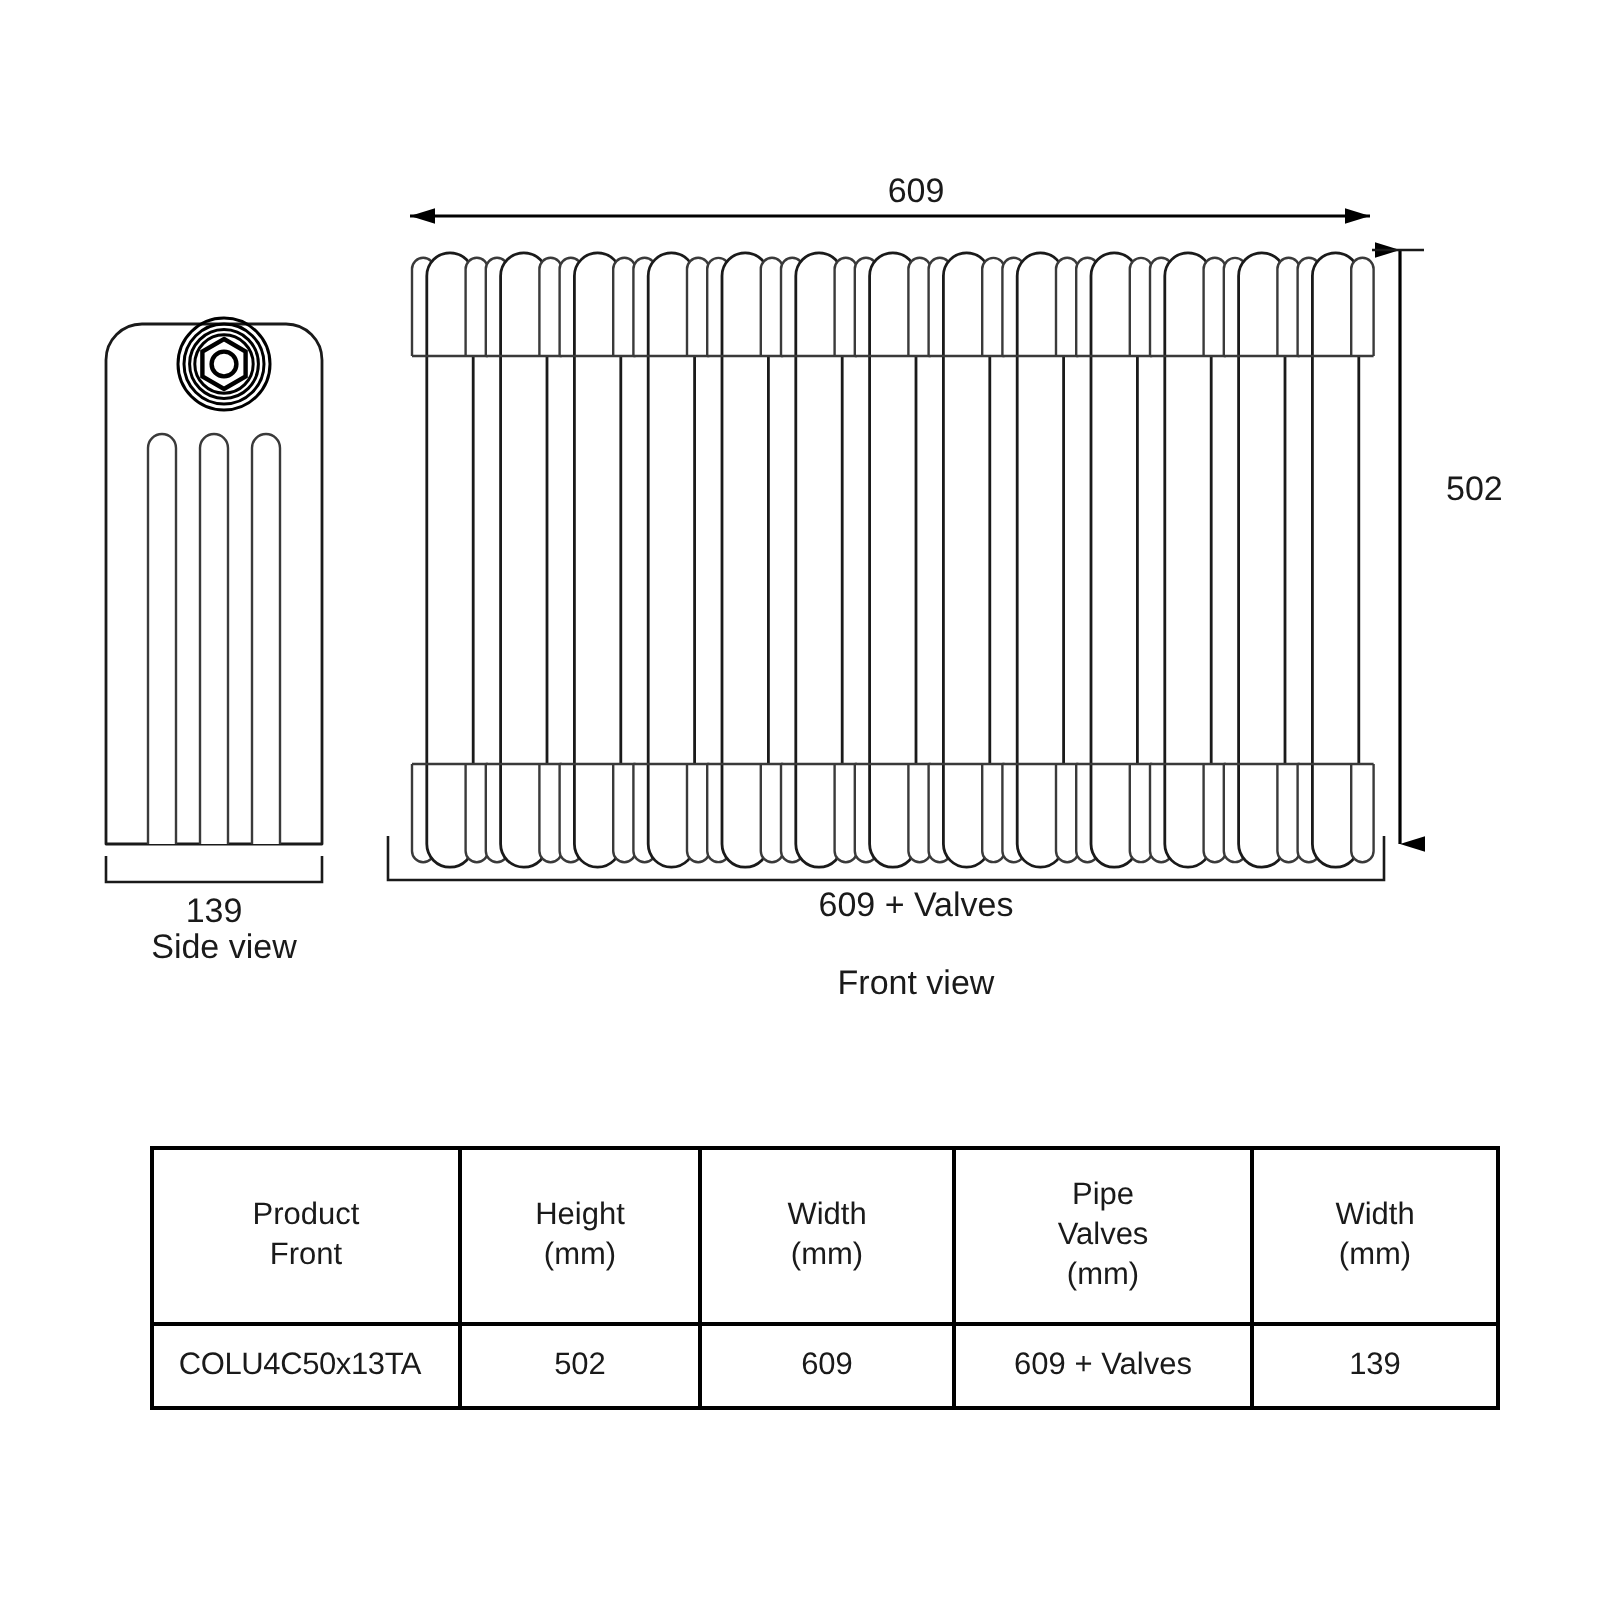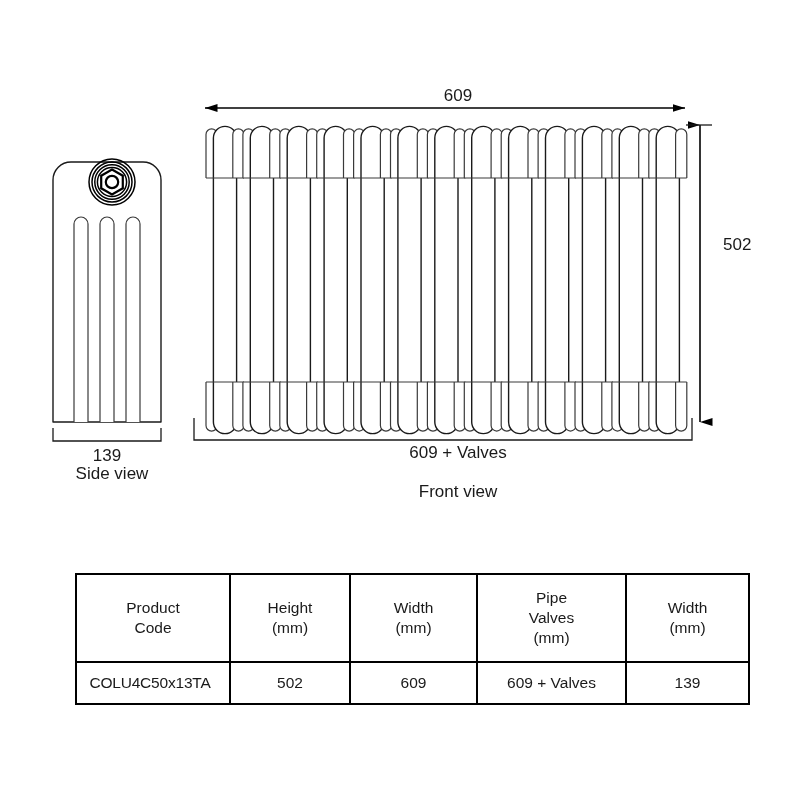--- a/index.html
+++ b/index.html
@@ -322,21 +322,21 @@
     </g>
 
   </svg>
 
   <table id="spec-table">
     <tbody>
       <tr class="header-row">
         <td class="col-code">
           <div class="cell-stack">
             <span>Product</span>
-            <span>Code</span>
+            <span>Front</span>
           </div>
         </td>
         <td class="col-height">
           <div class="cell-stack">
             <span>Height</span>
             <span>(mm)</span>
           </div>
         </td>
         <td class="col-width">
           <div class="cell-stack">

